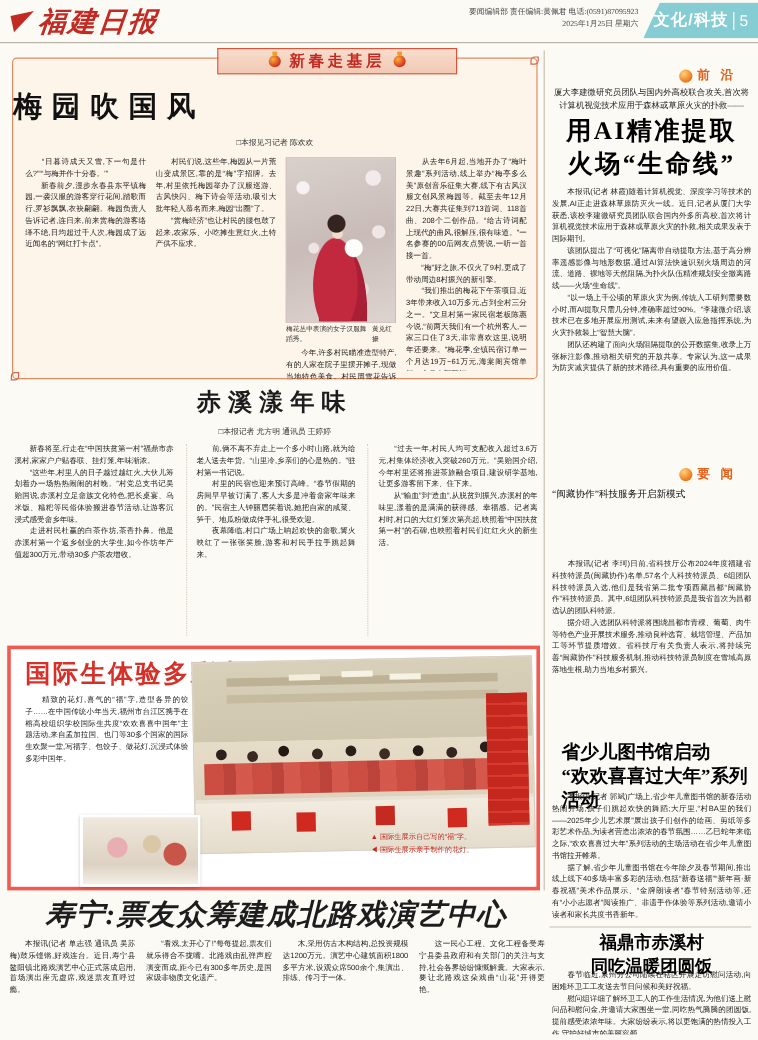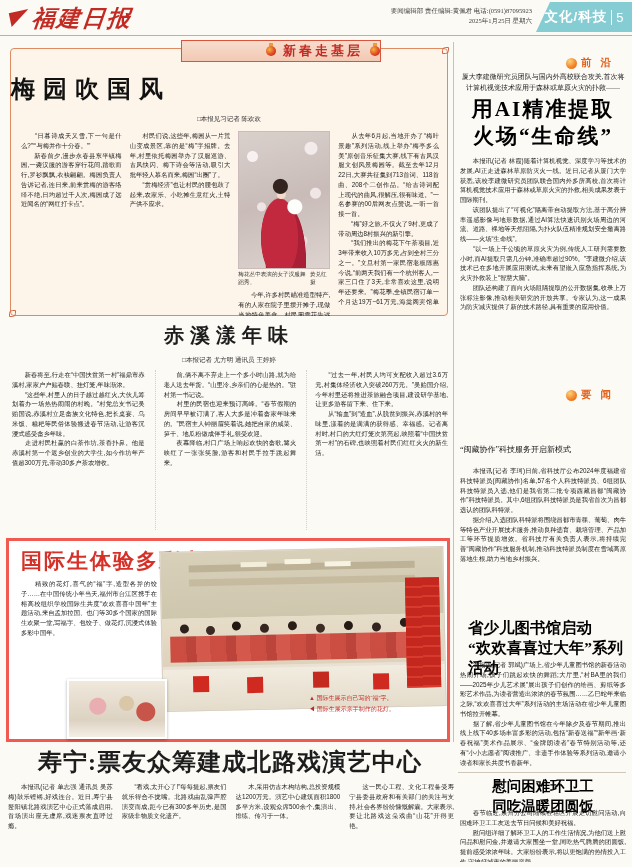--- a/index.html
+++ b/index.html
@@ -23,21 +23,21 @@
   
   .bodytext { font-size:6.3px; line-height:1.55; text-align:justify; white-space:pre-line; color:#222; overflow:hidden; }
   .byline { font-size:6.5px; color:#333; text-align:center; }
   .vline { position:absolute; width:1px; background:#c9c2b4; }
   
   #meiyuan-box { position:absolute; left:10px; top:48px; width:438px; height:268px;
     background:#fdf5ea; border:1px solid #e08a62; border-radius:4px; }
   #meiyuan-box .corner { position:absolute; width:7px; height:7px; border:1px solid #d2694a; border-radius:50% 0 50% 0; }
   .c-tr { right:-2px; top:-2px; } .c-bl { left:-2px; bottom:-2px; }
   #banner { position:absolute; left:170px; top:-9px; width:200px; height:22px;
-    background:linear-gradient(#f7ddcd,#f2c9b4); border:1px solid #d8543c; display:flex; align-items:center; justify-content:flex-end; gap:7px; }
+    background:linear-gradient(#f7ddcd,#f2c9b4); border:1px solid #d8543c; display:flex; align-items:center; justify-content:center; gap:7px; }
   #banner .label { color:#c22b23; font-weight:900; font-size:13px; letter-spacing:3px; }
   .lantern { width:10px; height:10px; border-radius:50%; background:radial-gradient(circle at 35% 35%, #f6b23c, #d6301f 70%); position:relative; }
   .lantern::before { content:""; position:absolute; left:3px; top:-3px; width:4px; height:3px; background:#e8a22c; }
   #meiyuan-title { position:absolute; left:0; top:24px; width:100%; 
     font-weight:700; font-size:24px; letter-spacing:8px; color:#111; }
   #meiyuan-byline { position:absolute; left:0; top:66px; width:100%; }
   #meiyuan-cols { position:absolute; left:10px; top:82px; width:418px; height:178px; display:flex; gap:8px; }
   .mcol { flex:1; }
   .mcol-photo { flex:0 0 92px; }
   .photo-meiyuan { width:92px; height:138px; border:1px solid #cbb;
@@ -81,33 +81,33 @@
     background-image:repeating-linear-gradient(#c4271e 0 8px, #d83a2d 8px 10px); }
   .photo-intl-small { position:absolute; left:58px; top:138px; width:100px; height:60px; border:2px solid #fff; box-shadow:0 1px 3px rgba(0,0,0,.3);
     background:
       radial-gradient(circle at 30% 45%, #e8aeb2 0 8px, rgba(232,174,178,0) 9px),
       radial-gradient(circle at 60% 40%, #d9c7a8 0 7px, rgba(217,199,168,0) 8px),
       radial-gradient(circle at 80% 55%, #c7554a 0 9px, rgba(199,85,74,0) 10px),
       linear-gradient(#efe8dc,#ddd2c2 70%,#f4efe6); }
   #intl-captions { position:absolute; left:300px; top:152px; width:140px; font-size:6px; line-height:1.8; color:#c22b23; }
   
   #shouning-title { position:absolute; left:8px; top:746px; width:444px; text-align:center;
-    font-family:"Liberation Serif", serif; font-weight:900; font-size:24px; letter-spacing:1px; }
+    font-family:"Liberation Serif", serif; font-weight:900; font-size:24px; letter-spacing:1px;font-style:italic; }
   #shouning-cols { position:absolute; left:8px; top:782px; width:446px; height:80px; display:flex; gap:9px; }
   .scol { flex:1; }
   
   #rcol-line { left:453px; top:42px; height:700px; }
   .badge { position:absolute; display:flex; align-items:center; gap:4px; }
   .badge .ico { width:11px; height:11px; border-radius:50%; background:radial-gradient(circle at 35% 30%, #ffd27a, #ef7b1f 65%); position:relative; }
   .badge .txt { color:#e2621b; font-weight:bold; font-size:10.5px; letter-spacing:3px; }
   #ai-kicker { position:absolute; left:460px; top:72px; width:166px; font-family:"Liberation Serif", serif; font-size:7px; line-height:1.6; text-align:center; color:#222; }
   .big-serif { font-family:"Liberation Serif", serif; font-weight:900; color:#000; }
   #ai-title { position:absolute; left:460px; top:96px; width:166px; text-align:center; font-size:21px; line-height:1.3; letter-spacing:2px; }
   #ai-body { position:absolute; left:460px; top:156px; width:166px; height:228px; }
-  #kete-kicker { position:absolute; left:460px; top:406px; width:166px; font-size:8px; font-family:"Liberation Serif", serif; color:#111;margin-top:38px; }
+  #kete-kicker { position:absolute; left:460px; top:406px; width:166px; font-size:8px; font-family:"Liberation Serif", serif; color:#111; }
   #kete-title { position:absolute; left:460px; top:418px; width:166px; font-size:17.5px; line-height:1.25; letter-spacing:1px; }
   #kete-body { position:absolute; left:460px; top:466px; width:166px; height:144px; }
   #lib-title { position:absolute; left:468px; top:618px; width:168px; font-size:15.5px; line-height:1.3; }
   #lib-body { position:absolute; left:460px; top:660px; width:166px; height:110px; }
   #hw-rule { position:absolute; left:458px; top:772px; width:168px; height:1px; background:#cfc8ba; }
   #hw-title { position:absolute; left:460px; top:777px; width:166px; text-align:center; font-size:14.5px; line-height:1.35; }
   #hw-body { position:absolute; left:460px; top:808px; width:166px; height:54px; }
 </style>
 </head>
 <body>
@@ -232,19 +232,19 @@
 
   <div id="lib-title" class="big-serif">
     <div>省少儿图书馆启动</div>
     <div>“欢欢喜喜过大年”系列活动</div>
   </div>
   <div id="lib-body" class="bodytext">　　本报讯(记者 郭斌)广场上,省少年儿童图书馆的新春活动热闹开场,孩子们跳起欢快的舞蹈;大厅里,“村BA里的我们——2025年少儿艺术展”展出孩子们创作的绘画、剪纸等多彩艺术作品,为读者营造出浓浓的春节氛围……乙巳蛇年来临之际,“欢欢喜喜过大年”系列活动的主场活动在省少年儿童图书馆拉开帷幕。
 　　据了解,省少年儿童图书馆在今年除夕及春节期间,推出线上线下40多场丰富多彩的活动,包括“新春送福”“新年画·新春祝福”美术作品展示、“金牌朗读者”春节特别活动等,还有“小小志愿者”阅读推广、非遗手作体验等系列活动,邀请小读者和家长共度书香新年。</div>
 
   <div id="hw-rule"></div>
   <div id="hw-title" class="big-serif">
-    <div>慰问困难环卫工</div>
+    <div>福鼎市赤溪村</div>
     <div>同吃温暖团圆饭</div>
   </div>
   <div id="hw-body" class="bodytext">　　春节临近,泉州分公司陆续在辖区开展走访慰问活动,向困难环卫工工友送去节日问候和美好祝福。
 　　慰问组详细了解环卫工人的工作生活情况,为他们送上慰问品和慰问金,并邀请大家围坐一堂,同吃热气腾腾的团圆饭,提前感受浓浓年味。大家纷纷表示,将以更饱满的热情投入工作,守护好城市的美丽容颜。</div>
 
 </div>
 
 </body></html>

